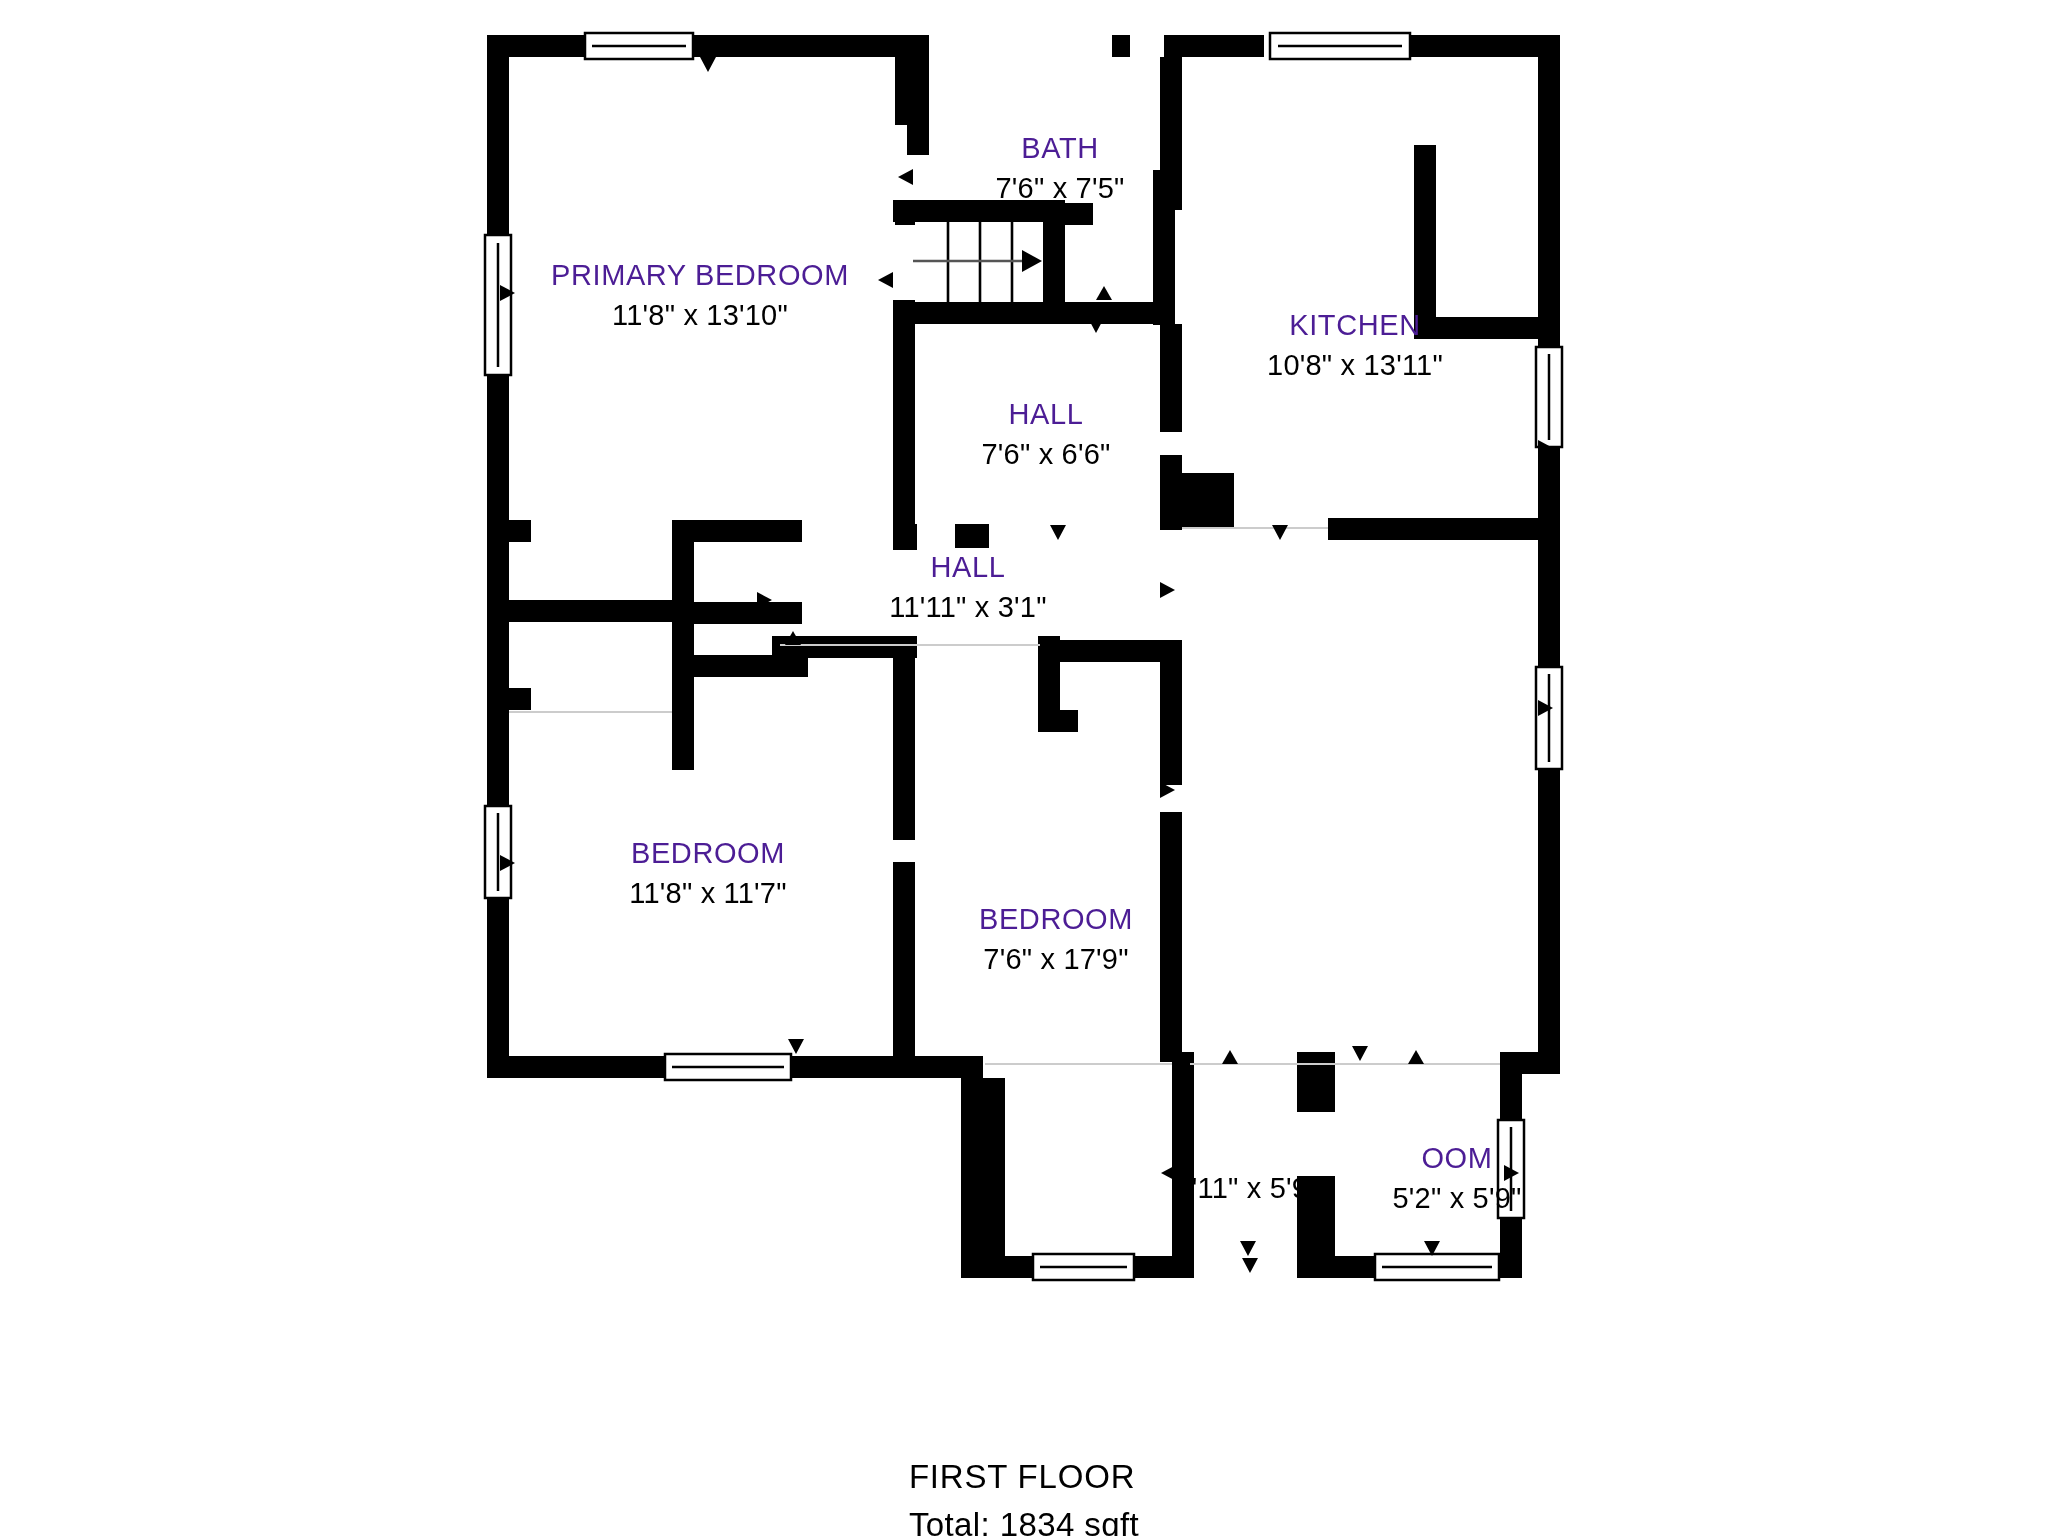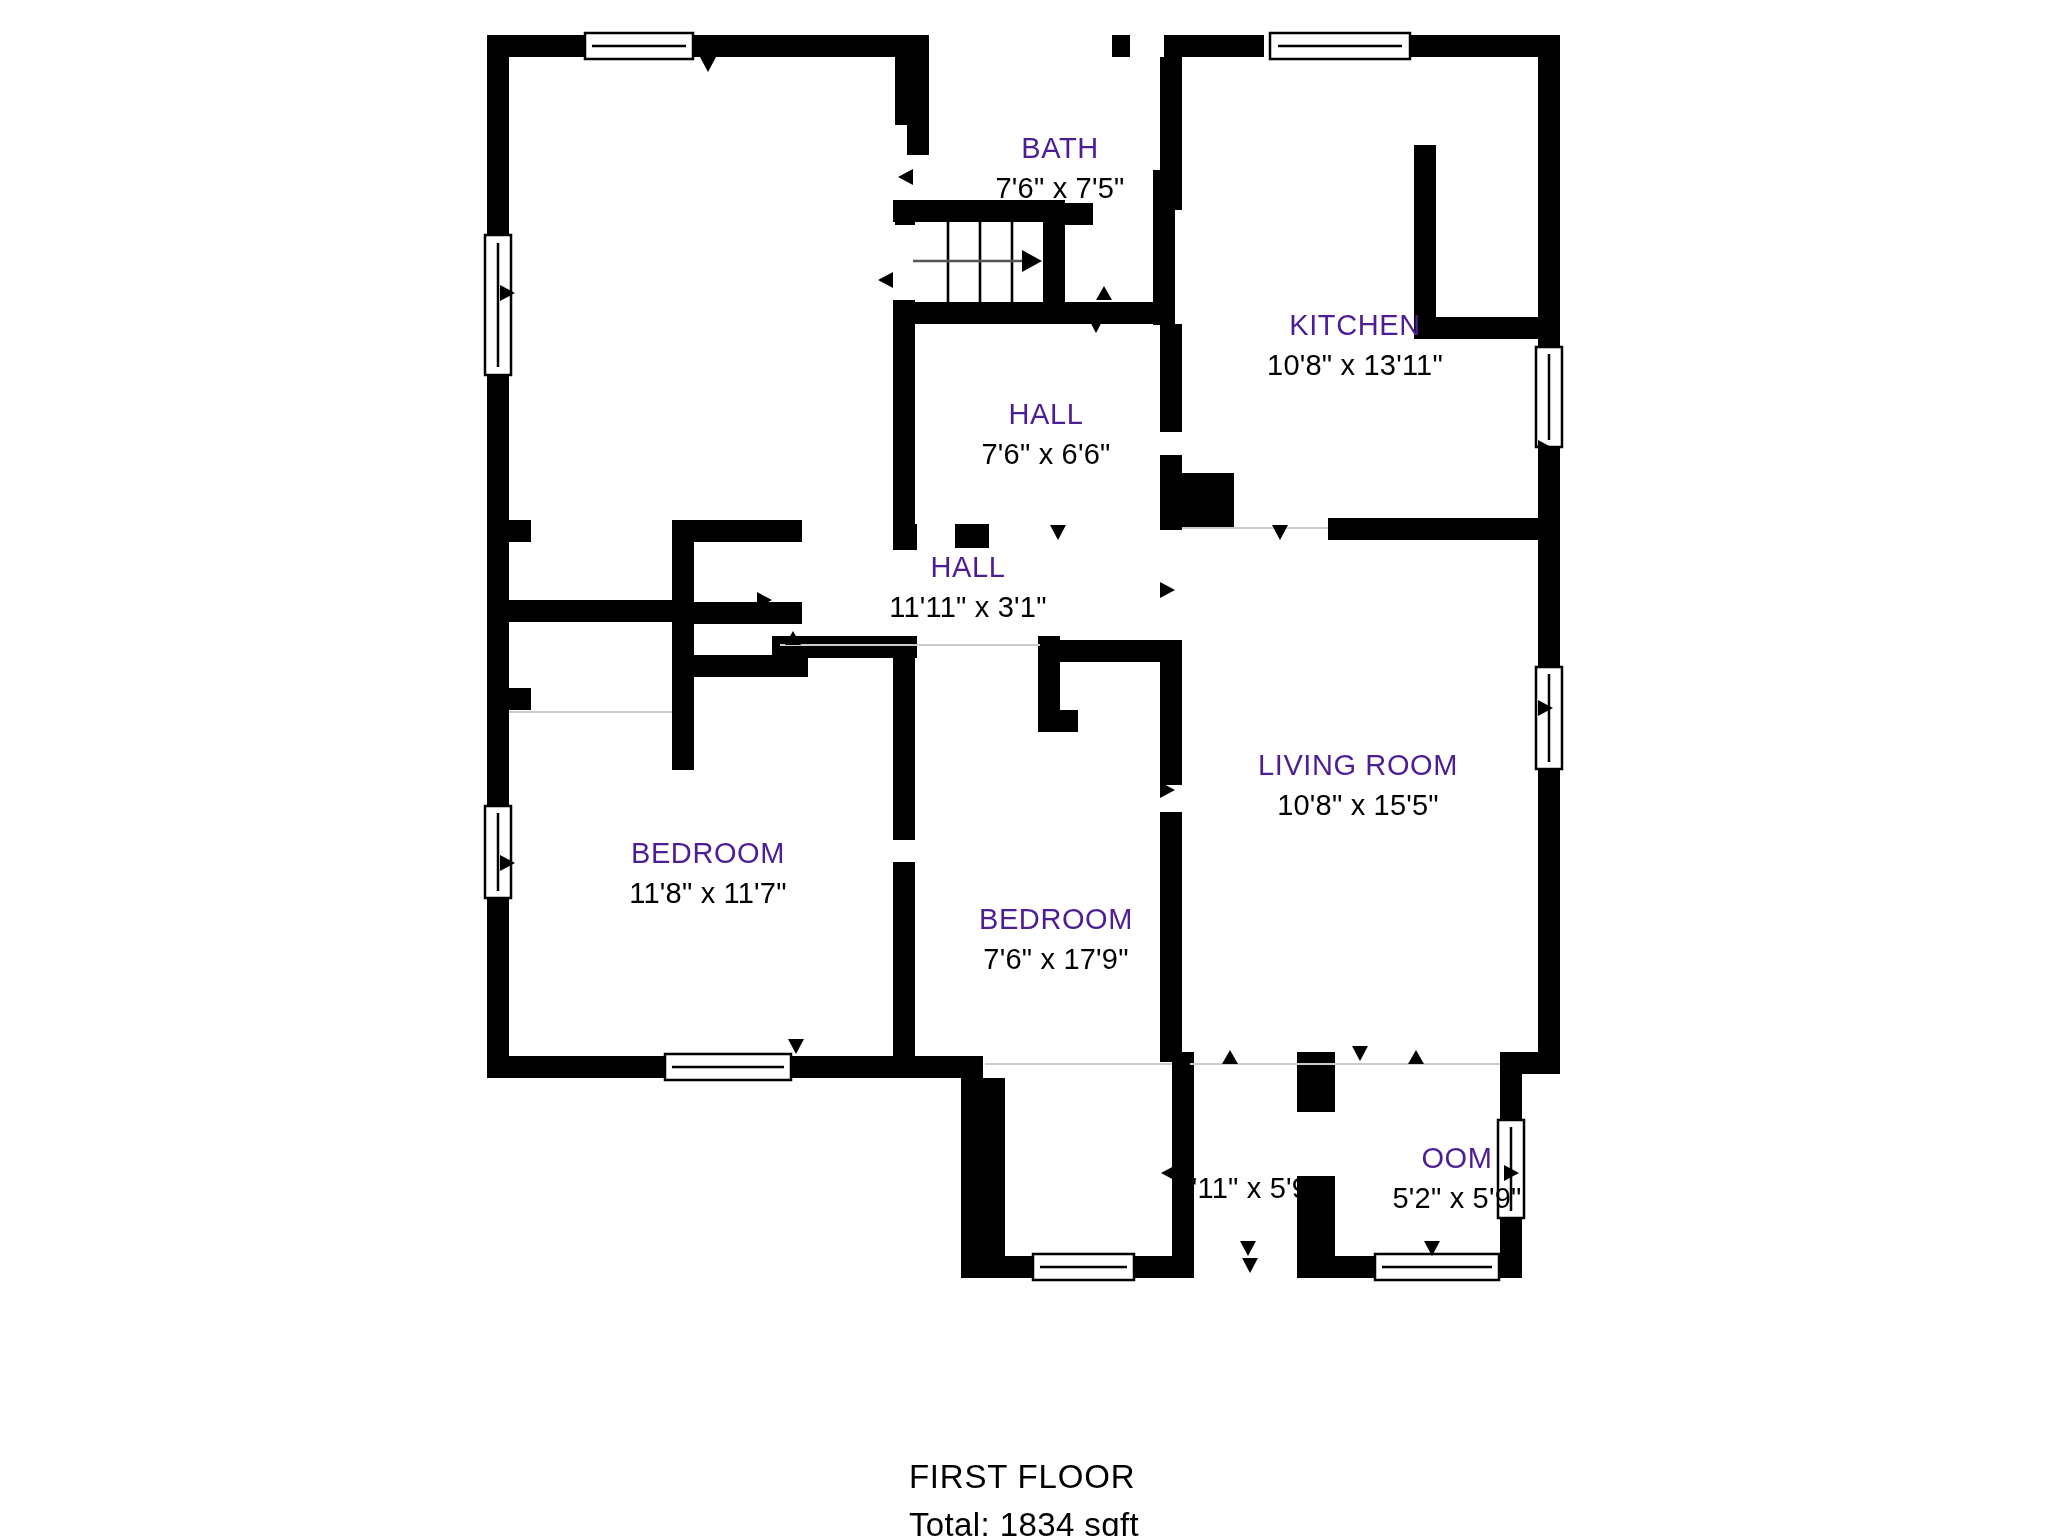--- a/index.html
+++ b/index.html
@@ -286,20 +286,24 @@
       <polygon points="1408,1064 1424,1064 1416,1050"></polygon>
       <polygon points="1352,1046 1368,1046 1360,1061"></polygon>
       <polygon points="1240,1241 1256,1241 1248,1256"></polygon>
       <polygon points="1424,1241 1440,1241 1432,1256"></polygon>
       <polygon points="1176,1165 1176,1181 1161,1173"></polygon>
       <polygon points="1504,1165 1504,1181 1519,1173"></polygon>
       <polygon points="1242,1258 1258,1258 1250,1273"></polygon>
     </g>
   </svg>
 
+  <div class="room-label" style="left:700px; top:295px;">
+    <span class="room-name">PRIMARY BEDROOM</span>
+    <span class="room-dims">11'8" x 13'10"</span>
+  </div>
 
   <div class="room-label" style="left:1060px; top:168px;">
     <span class="room-name">BATH</span>
     <span class="room-dims">7'6" x 7'5"</span>
   </div>
 
   <div class="room-label" style="left:1355px; top:345px;">
     <span class="room-name">KITCHEN</span>
     <span class="room-dims">10'8" x 13'11"</span>
   </div>
@@ -307,24 +311,20 @@
   <div class="room-label" style="left:1046px; top:434px;">
     <span class="room-name">HALL</span>
     <span class="room-dims">7'6" x 6'6"</span>
   </div>
 
   <div class="room-label" style="left:968px; top:587px;">
     <span class="room-name">HALL</span>
     <span class="room-dims">11'11" x 3'1"</span>
   </div>
 
-  <div class="room-label" style="left:1358px; top:785px;">
-    <span class="room-name">LIVING ROOM</span>
-    <span class="room-dims">10'8" x 15'5"</span>
-  </div>
 
   <div class="room-label" style="left:708px; top:873px;">
     <span class="room-name">BEDROOM</span>
     <span class="room-dims">11'8" x 11'7"</span>
   </div>
 
   <div class="room-label" style="left:1056px; top:939px;">
     <span class="room-name">BEDROOM</span>
     <span class="room-dims">7'6" x 17'9"</span>
   </div>

